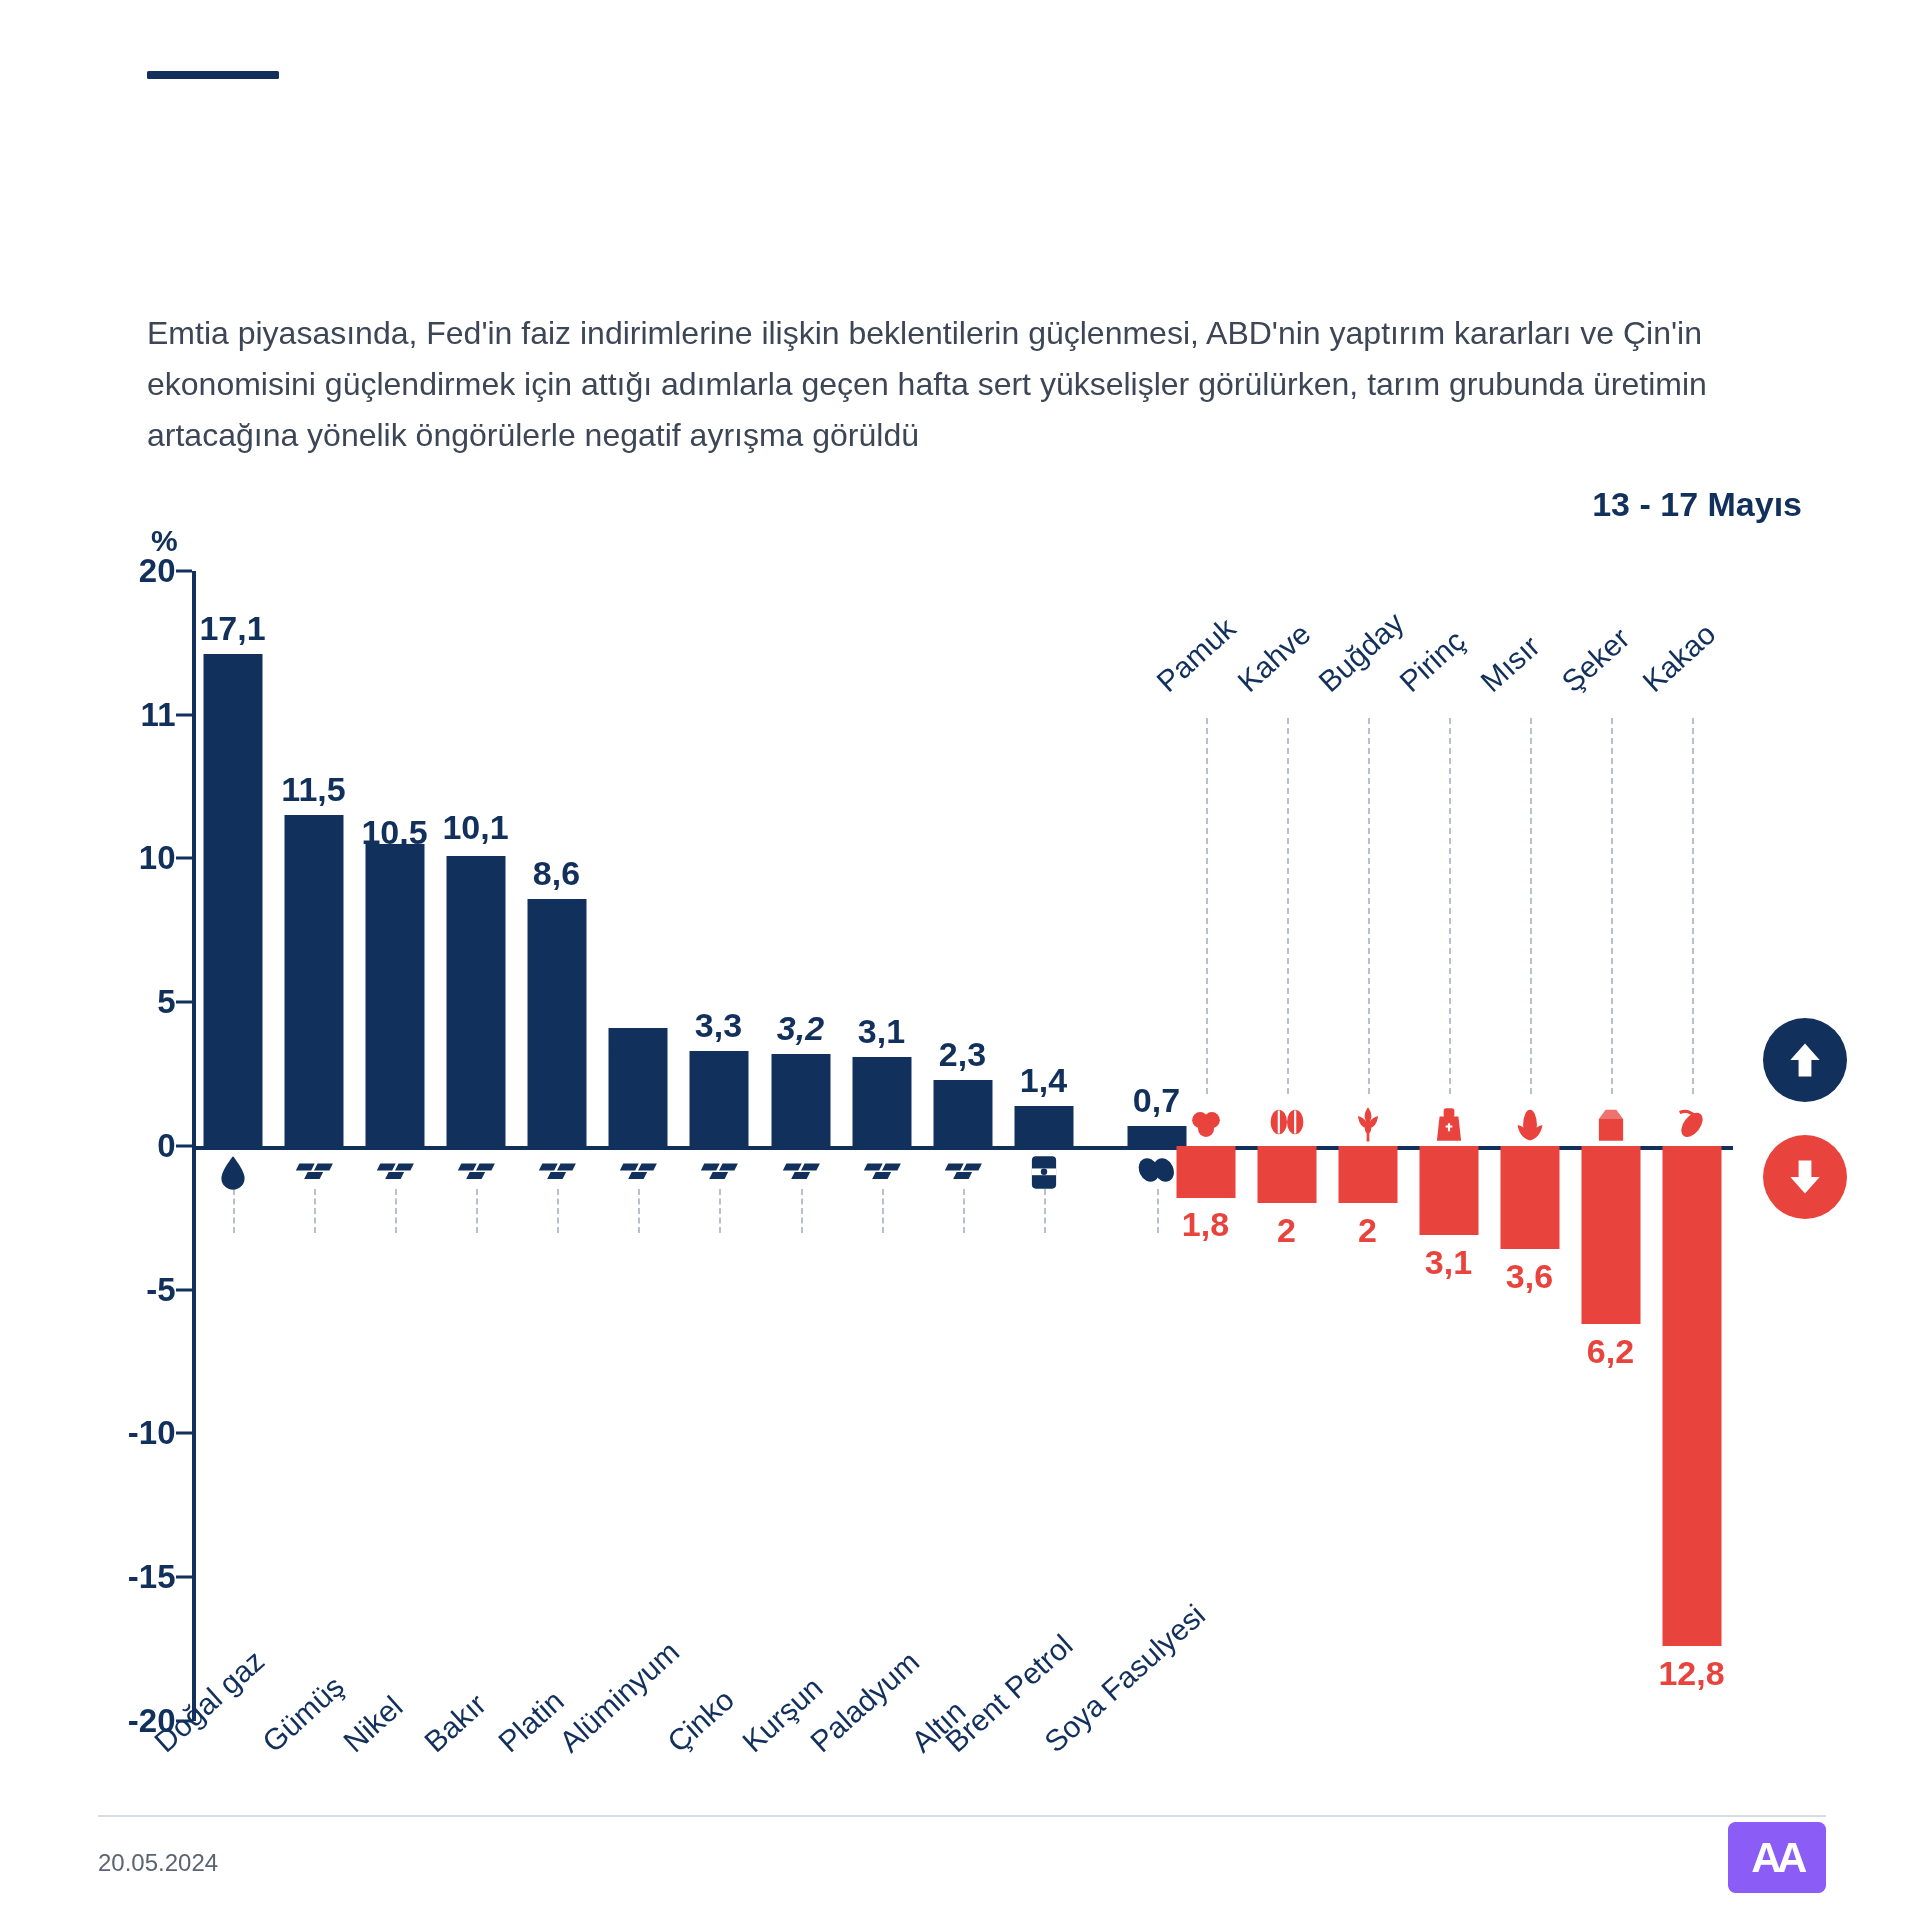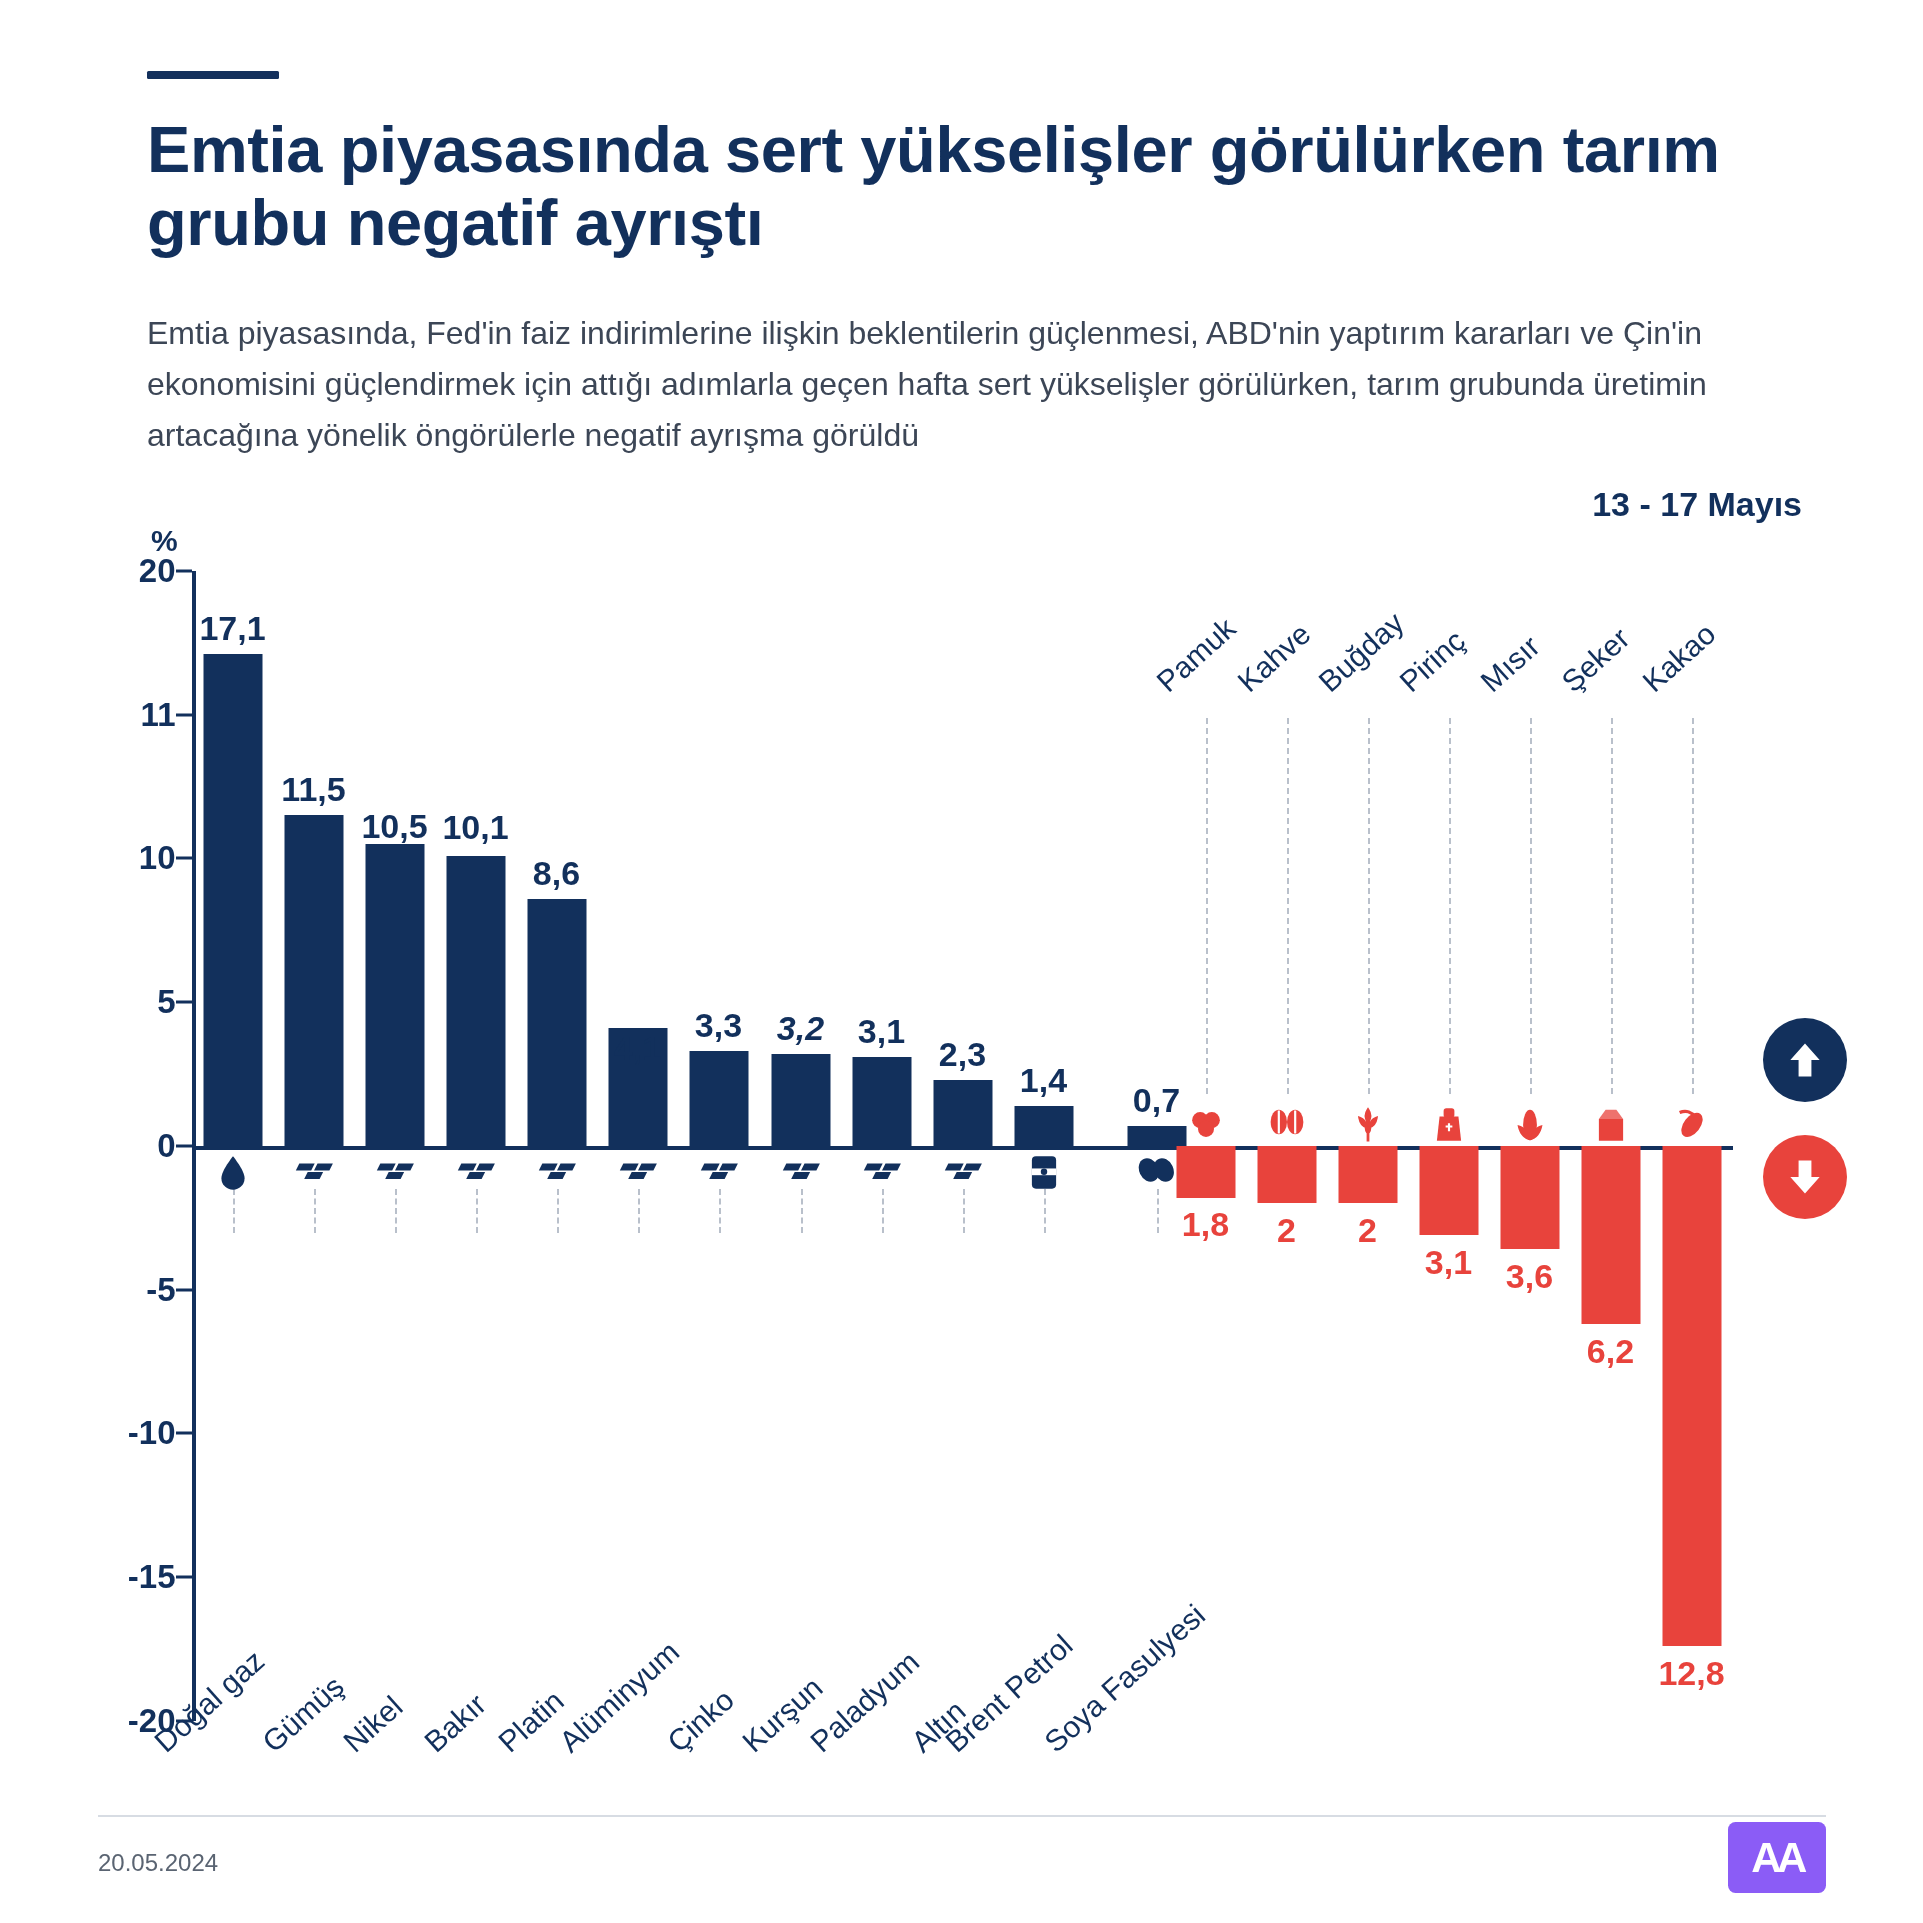--- a/index.html
+++ b/index.html
@@ -120,21 +120,20 @@
     display:flex;align-items:center;justify-content:center;
     color:#fff;font-size:42px;font-weight:bold;letter-spacing:-4.5px;
   }
 </style>
 </head>
 <body>
 
 <div class="page">
 
   <div class="rule"></div>
-  <div class="title">Emtia piyasasında sert yükselişler görülürken tarım grubu negatif ayrıştı</div>
   <div class="subtitle">Emtia piyasasında, Fed'in faiz indirimlerine ilişkin beklentilerin güçlenmesi, ABD'nin yaptırım kararları ve Çin'in ekonomisini güçlendirmek için attığı adımlarla geçen hafta sert yükselişler görülürken, tarım grubunda üretimin artacağına yönelik öngörülerle negatif ayrışma görüldü</div>
   <div class="daterange">13 - 17 Mayıs</div>
 
   <div class="plot" id="plot">
     <div class="pct-label">%</div>
     <div class="axis-y-line"></div>
     <div class="axis-x-line"></div>
     <div id="yticks">
         <div class="ytick" style="top: 0px;">20</div>
         <div class="ytick-mark" style="top: 0px;"></div>
@@ -172,21 +171,21 @@
           <div class="icon-svg" style="top: 584px;"><svg width="42" height="25.6" viewBox="0 0 30 18">
               <path d="M2 11h11l2.5-5H4.5z" fill="#12305c"></path>
               <path d="M15 11h11l2.5-5H17.5z" fill="#12305c"></path>
               <path d="M8 17h11l2.5-5H10.5z" fill="#12305c"></path>
             </svg></div>
           <div class="cat-label" style="top: 1163px; transform: translate(-6px, 0px) rotate(-42deg); transform-origin: left top; text-align: left; left: 28%; margin-left: -34px;">Gümüş</div>
         </div>
         <div class="bar-slot" style="left: 162px; width: 81px;">
           <div class="guide" style="top: 618px; height: 44px;"></div>
           <div class="bar pos" style="top: 273px; height: 302px;"></div>
-          <div class="bar-value pos" style="top: 236px;">10,5</div>
+          <div class="bar-value pos" style="top: 242px;">10,5</div>
           <div class="icon-svg" style="top: 584px;"><svg width="42" height="25.6" viewBox="0 0 30 18">
               <path d="M2 11h11l2.5-5H4.5z" fill="#12305c"></path>
               <path d="M15 11h11l2.5-5H17.5z" fill="#12305c"></path>
               <path d="M8 17h11l2.5-5H10.5z" fill="#12305c"></path>
             </svg></div>
           <div class="cat-label" style="top: 1163px; transform: translate(-6px, 0px) rotate(-42deg); transform-origin: left top; text-align: left; left: 28%; margin-left: -34px;">Nikel</div>
         </div>
         <div class="bar-slot" style="left: 243px; width: 81px;">
           <div class="guide" style="top: 618px; height: 44px;"></div>
           <div class="bar pos" style="top: 285px; height: 290px;"></div>

